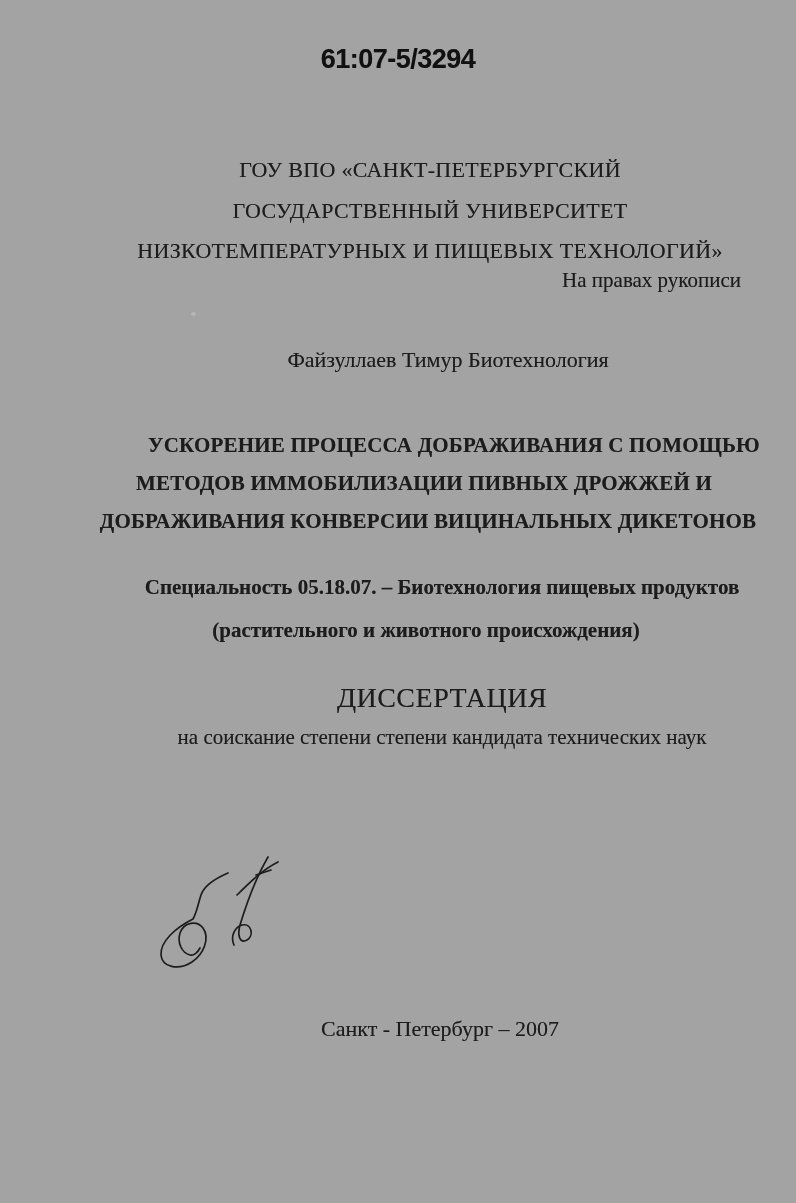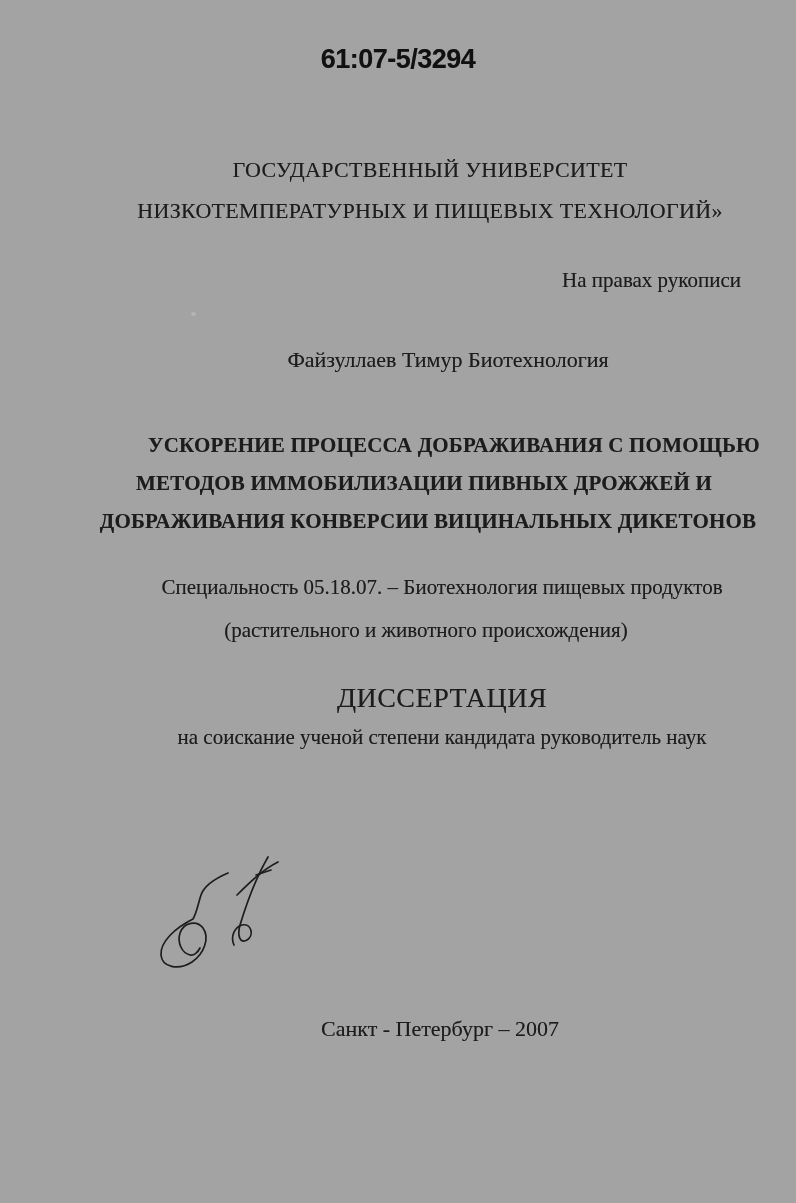--- a/index.html
+++ b/index.html
@@ -79,20 +79,21 @@
     letter-spacing: 0.2px;
   }
   .title-block .t0 { transform: translateX(24px); }
   .title-block .t1 { transform: translateX(-6px); }
   .title-block .t2 { transform: translateX(-2px); }
 
   .specialty {
     top: 566px;
     font-size: 21px;
     line-height: 43px;
+    font-weight: bold;
   }
   .specialty .s0 { transform: translateX(12px); }
   .specialty .s1 { transform: translateX(-4px); }
 
   .doc-type {
     top: 682px;
     font-size: 28px;
     letter-spacing: 0.5px;
     transform: translateX(12px);
   }
@@ -127,20 +128,21 @@
   .line { display: block; }
 </style>
 </head>
 <body>
 
 <div class="page">
 
   <div class="catalog">61:07-5/3294</div>
 
   <div class="center-col university">
+    <span class="line">ГОУ ВПО «САНКТ-ПЕТЕРБУРГСКИЙ</span>
     <span class="line">ГОСУДАРСТВЕННЫЙ УНИВЕРСИТЕТ</span>
     <span class="line">НИЗКОТЕМПЕРАТУРНЫХ И ПИЩЕВЫХ ТЕХНОЛОГИЙ»</span>
   </div>
 
   <div class="manuscript">На правах рукописи</div>
 
   <div class="artifact-dot"></div>
 
   <div class="center-col author">Файзуллаев Тимур Биотехнология</div>
 
@@ -150,21 +152,21 @@
     <span class="line t2">ДОБРАЖИВАНИЯ КОНВЕРСИИ ВИЦИНАЛЬНЫХ ДИКЕТОНОВ</span>
   </div>
 
   <div class="center-col specialty">
     <span class="line s0">Специальность 05.18.07. – Биотехнология пищевых продуктов</span>
     <span class="line s1">(растительного и животного происхождения)</span>
   </div>
 
   <div class="center-col doc-type">ДИССЕРТАЦИЯ</div>
 
-  <div class="center-col degree">на соискание ученой степени кандидата руководитель наук</div>
+  <div class="center-col degree">на соискание степени степени кандидата технических наук</div>
 
 
   <svg class="signature-svg" width="180" height="145" viewBox="0 0 180 145" fill="none" stroke="#1d1d1d" stroke-width="1.7" stroke-linecap="round" stroke-linejoin="round">
     <path d="M 98 33 C 84 39 74 46 71 55 C 68 64 67 72 63 79 C 45 88 30 102 31 115 C 32 127 48 131 62 122 C 74 114 80 98 73 88 C 67 80 54 82 50 93 C 47 103 52 113 60 115 C 64 116 68 112 70 108"></path>
     <path d="M 138 17 C 128 34 117 62 110 85 C 107 96 110 104 117 100 C 124 96 122 83 112 85 C 105 87 100 96 104 105"></path>
     <path d="M 107 55 C 118 44 132 30 148 22"></path>
     <path d="M 126 35 L 141 30"></path>
   </svg>
 
   <div class="center-col footer">Санкт - Петербург – 2007</div>

